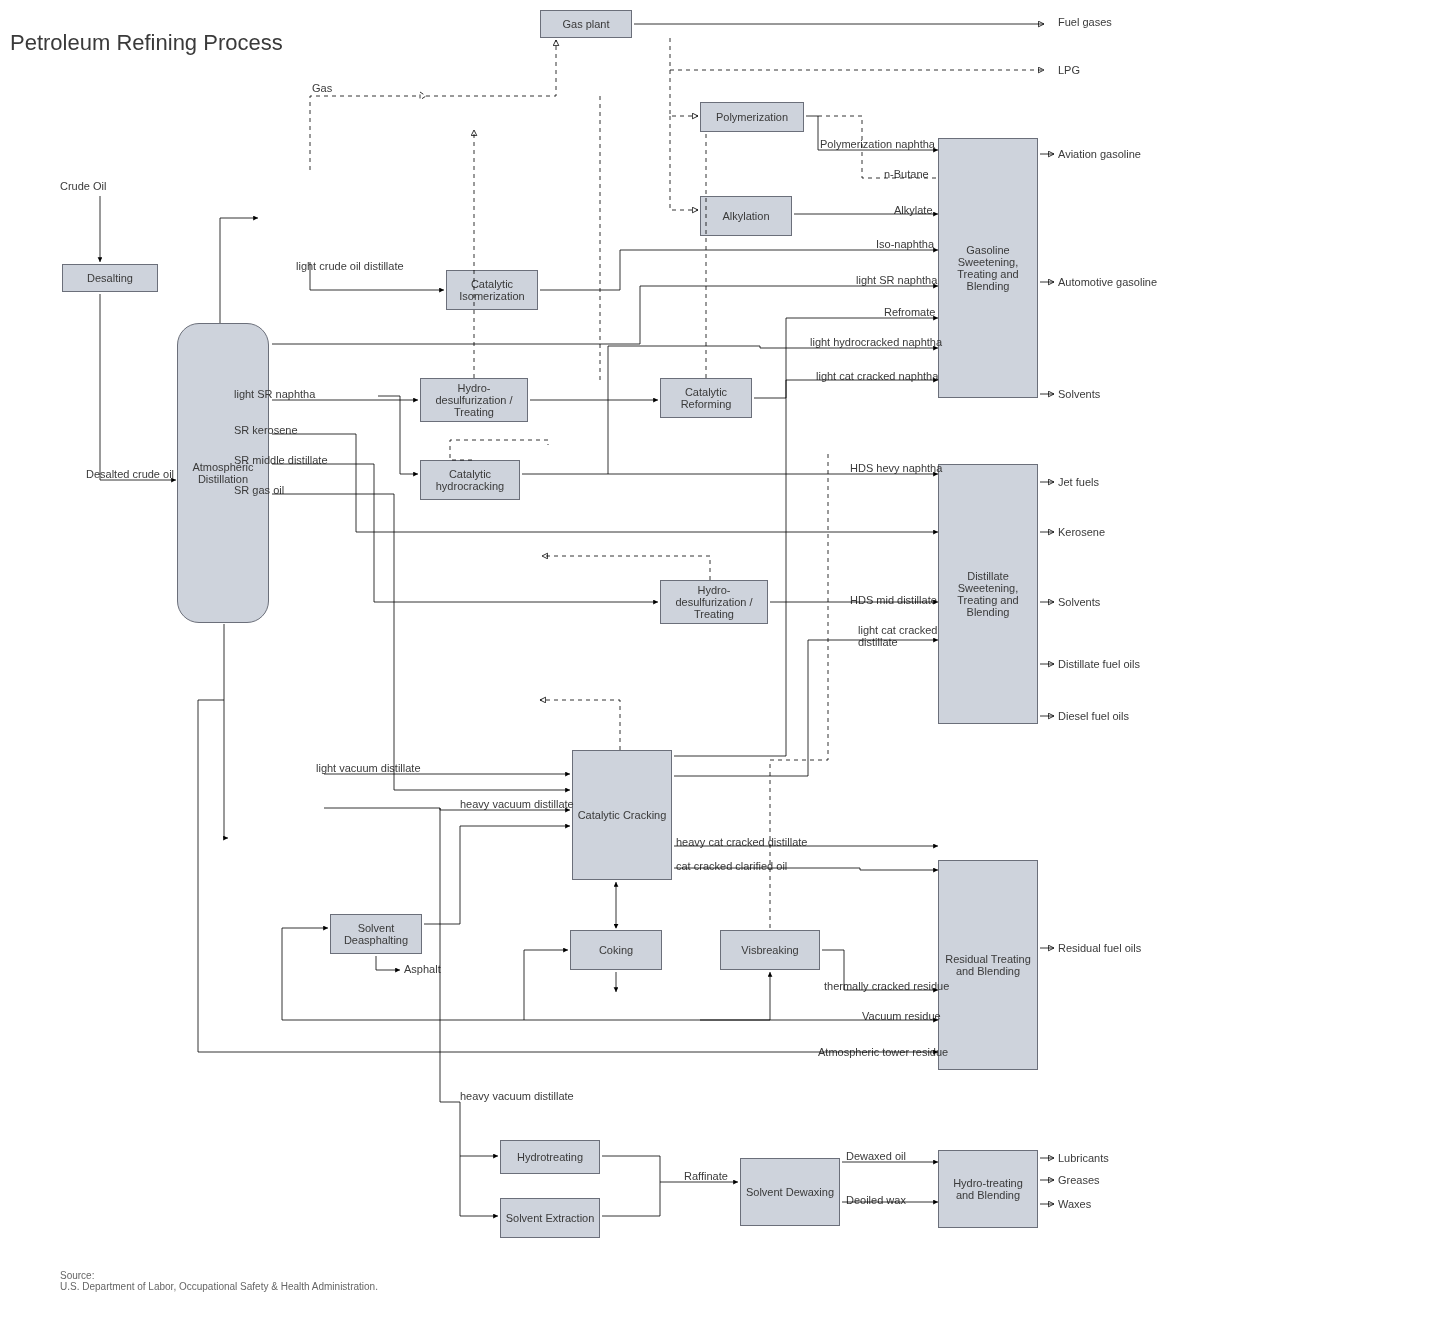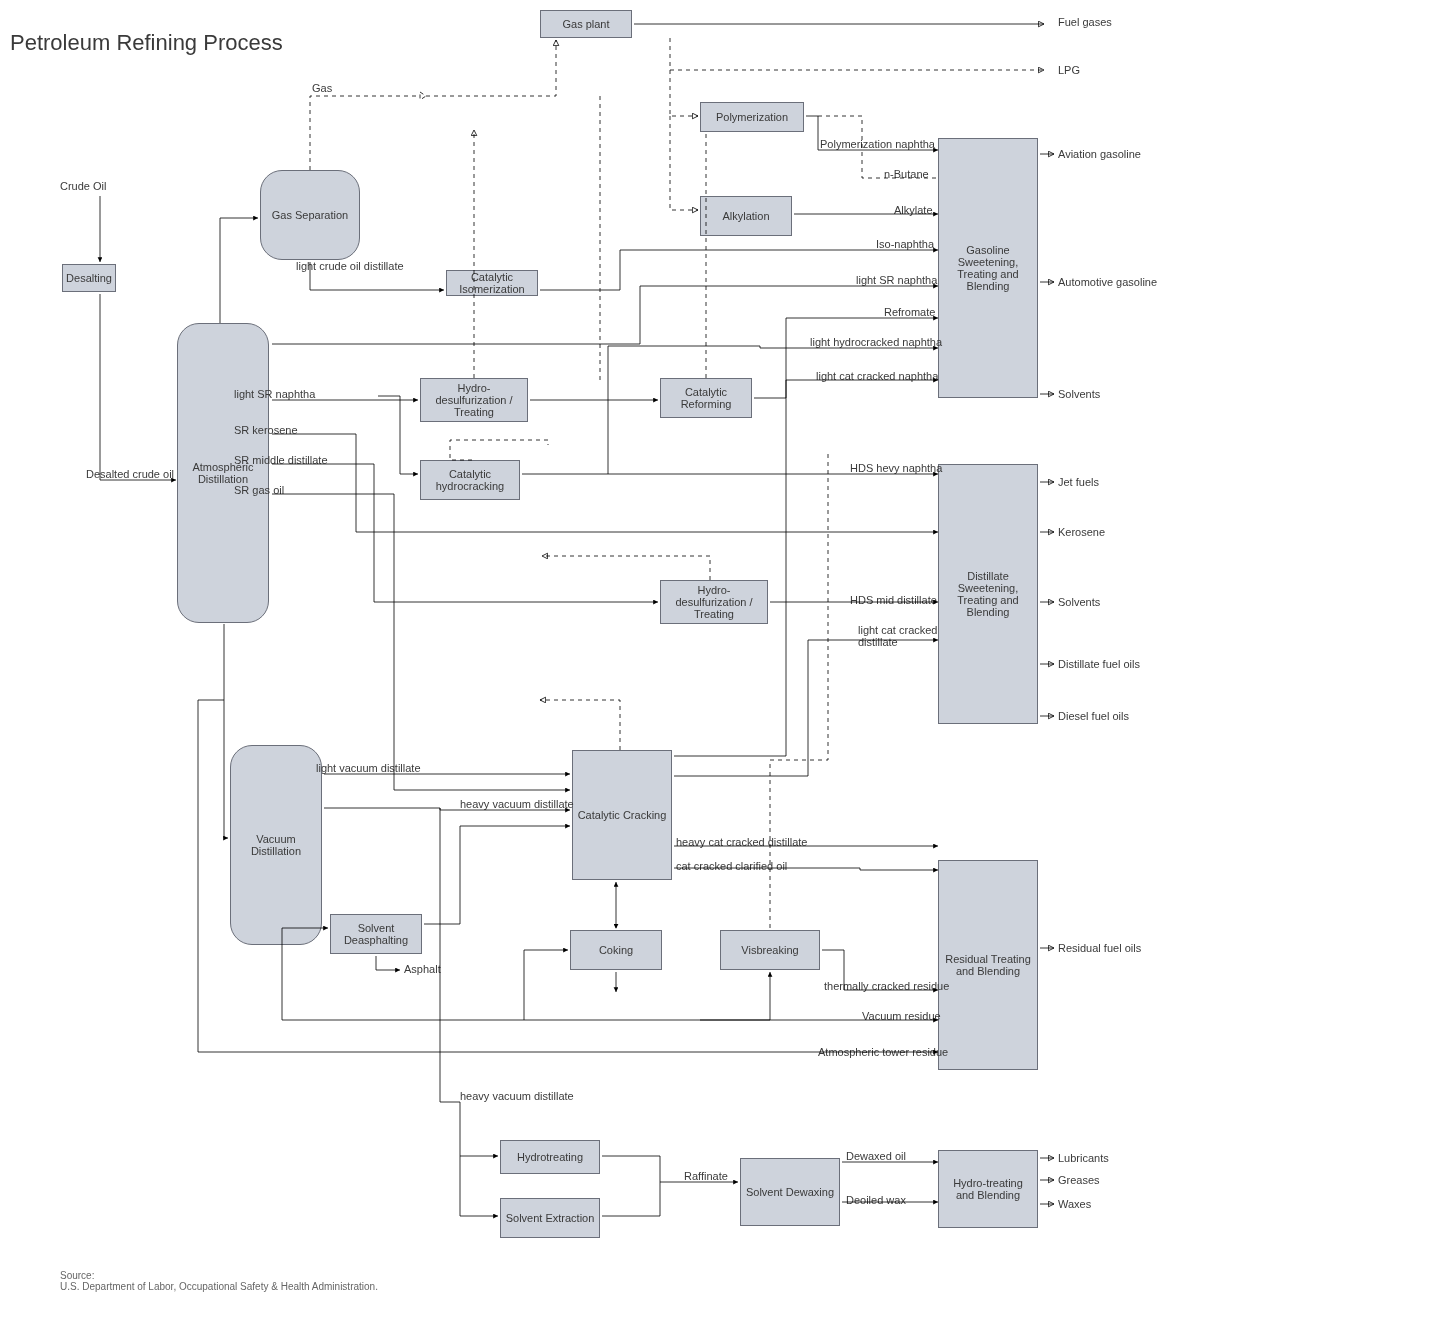--- a/index.html
+++ b/index.html
@@ -13,26 +13,24 @@
 .solid{stroke:#000;stroke-width:.8;fill:none}
 .dashed{stroke:#000;stroke-width:.8;fill:none;stroke-dasharray:4,4}
 </style>
 </head>
 <body>
 
 <div class="canvas">
 
   <div class="title">Petroleum Refining Process</div>
 
-  <div class="box" style="left:62px;top:264px;width:54px;height:28px">Desalting</div>
-  <div class="box big" style="left:260px;top:170px;width:100px;height:90px">Gas Separation</div>
+  <div class="box" style="left:62px;top:264px;width:96px;height:28px">Desalting</div>
   <div class="box big" style="left:177px;top:323px;width:92px;height:300px">Atmospheric Distillation</div>
-  <div class="box big" style="left:230px;top:745px;width:92px;height:200px">Vacuum Distillation</div>
   <div class="box" style="left:540px;top:10px;width:92px;height:28px">Gas plant</div>
-  <div class="box" style="left:446px;top:270px;width:92px;height:26px">Catalytic Isomerization</div>
+  <div class="box" style="left:446px;top:270px;width:92px;height:40px">Catalytic Isomerization</div>
   <div class="box" style="left:420px;top:378px;width:108px;height:44px">Hydro-desulfurization / Treating</div>
   <div class="box" style="left:660px;top:378px;width:92px;height:40px">Catalytic Reforming</div>
   <div class="box" style="left:420px;top:460px;width:100px;height:40px">Catalytic hydrocracking</div>
   <div class="box" style="left:660px;top:580px;width:108px;height:44px">Hydro-desulfurization / Treating</div>
   <div class="box" style="left:572px;top:750px;width:100px;height:130px">Catalytic Cracking</div>
   <div class="box" style="left:330px;top:914px;width:92px;height:40px">Solvent Deasphalting</div>
   <div class="box" style="left:570px;top:930px;width:92px;height:40px">Coking</div>
   <div class="box" style="left:720px;top:930px;width:100px;height:40px">Visbreaking</div>
   <div class="box" style="left:700px;top:102px;width:104px;height:30px">Polymerization</div>
   <div class="box" style="left:700px;top:196px;width:92px;height:40px">Alkylation</div>

